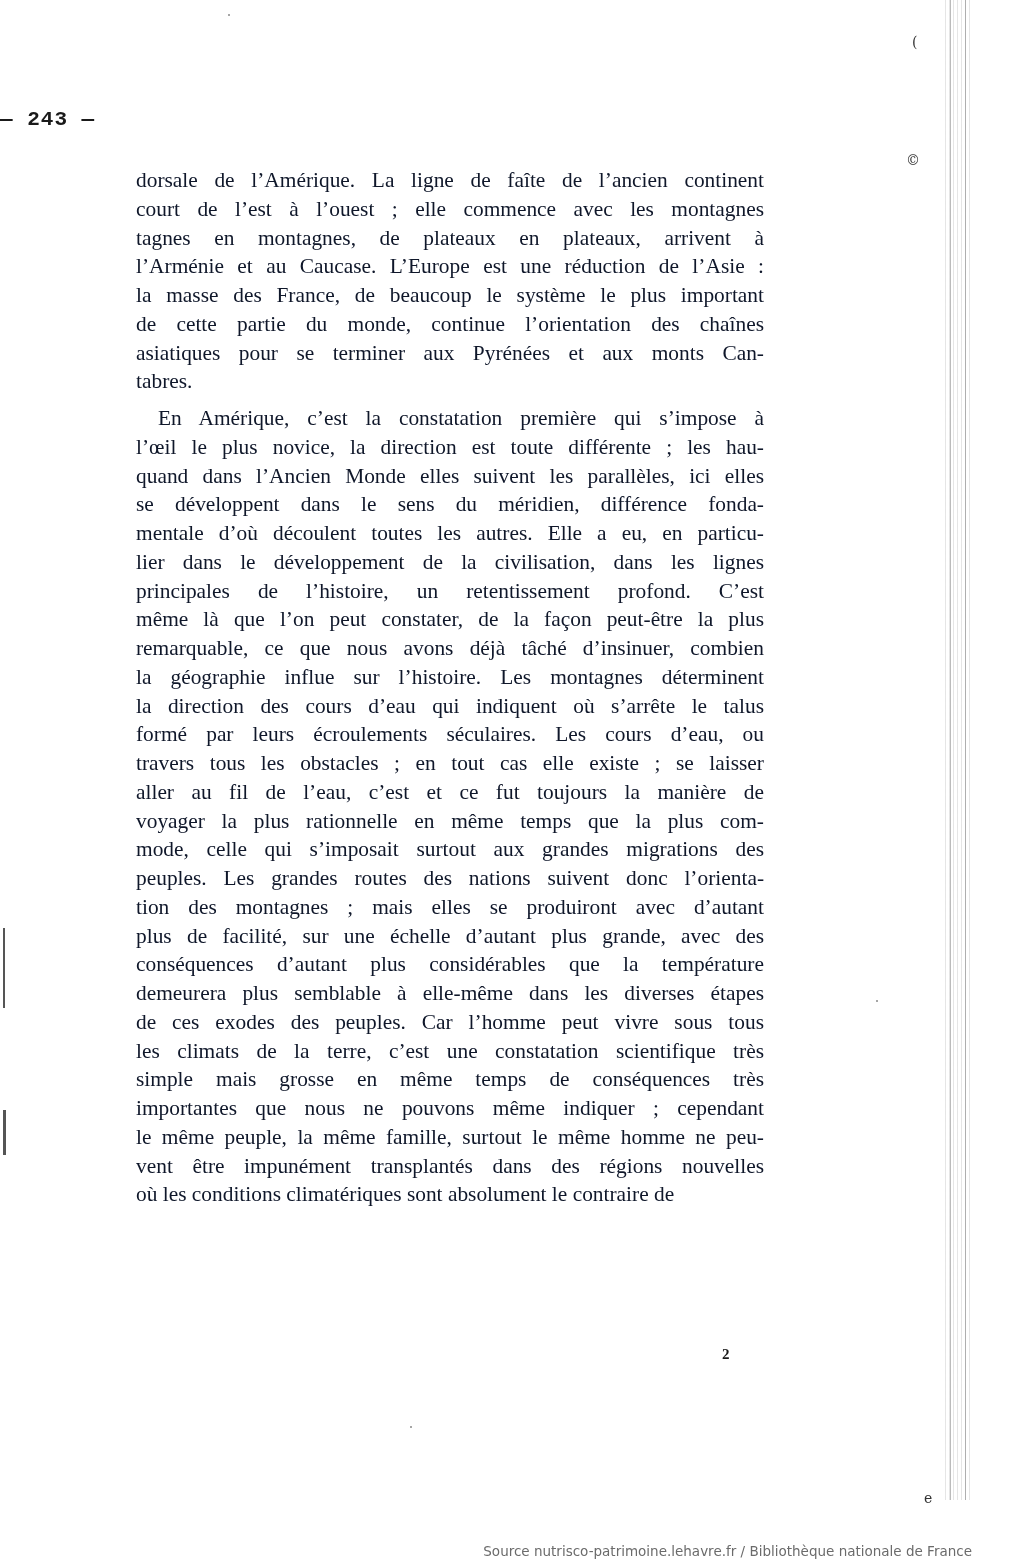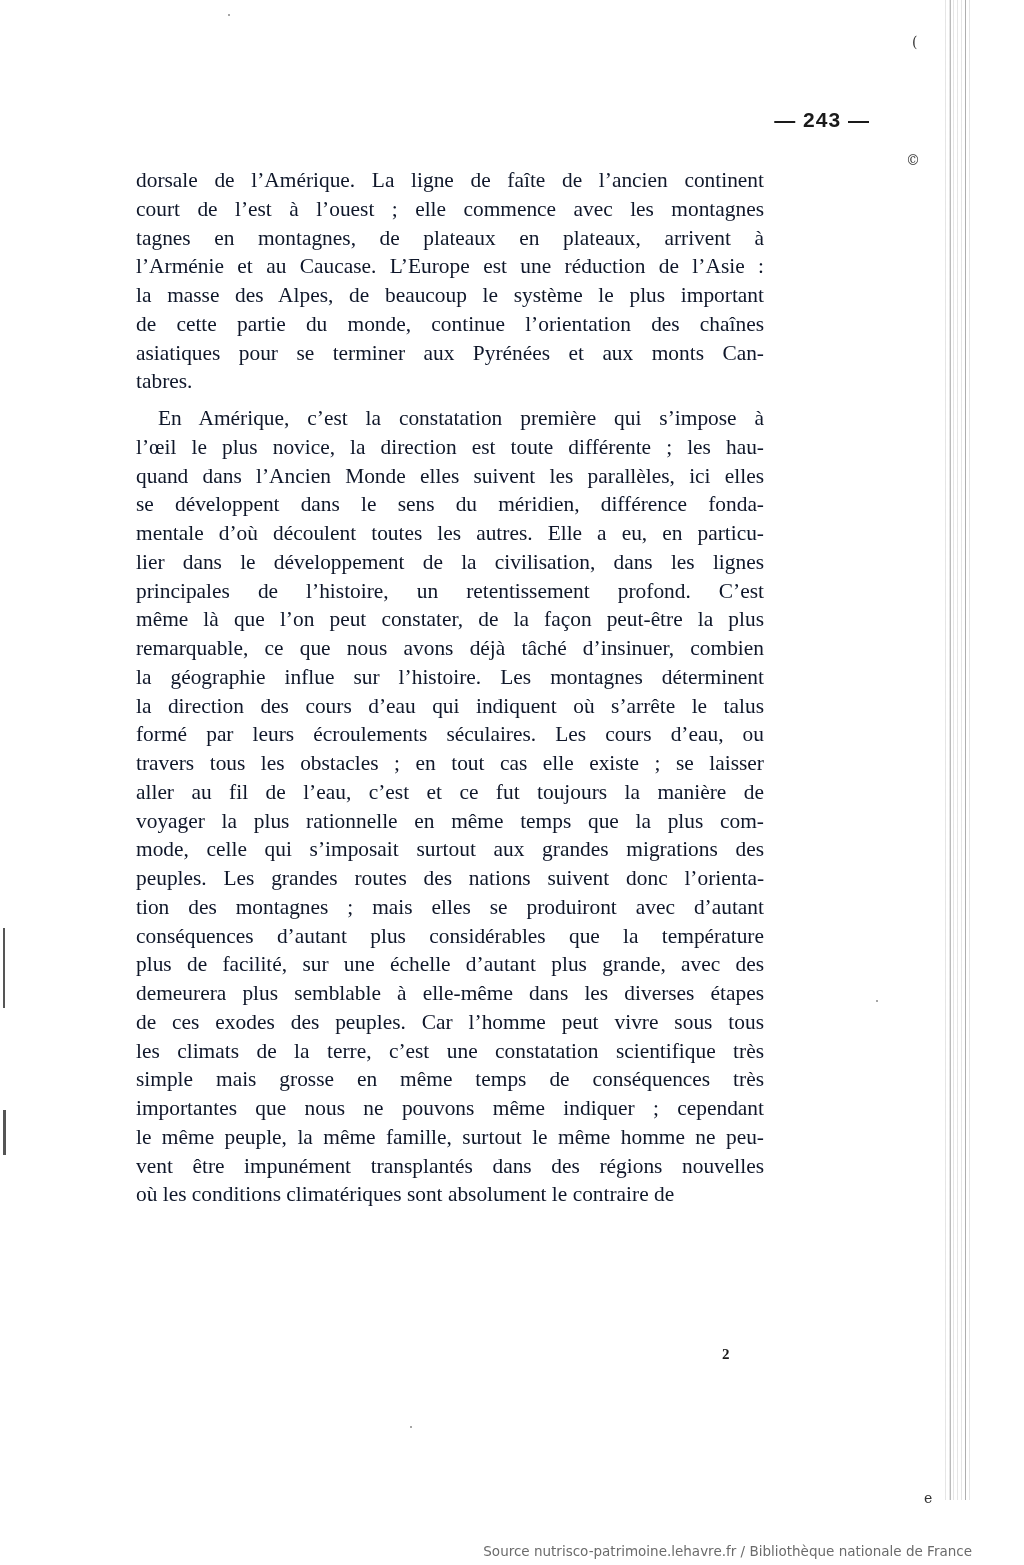--- a/index.html
+++ b/index.html
@@ -13,25 +13,25 @@
       position: relative;
       overflow: hidden;
       font-family: "DejaVu Serif", "Liberation Serif", serif;
       color: #1a1a1a;
     }
     .page-number {
       position: absolute;
       top: 108px;
       left: 0;
       width: 870px;
-      text-align: right;
+      text-align: left;
       font-size: 21px;
       font-weight: bold;
       letter-spacing: 1px;
-      font-family: Liberation Sans, sans-serif;
+      font-family: Liberation Mono, monospace;
     }
     .text-block {
       position: absolute;
       left: 136px;
       top: 166px;
       width: 628px;
       font-family: "Liberation Serif", serif;
       font-size: 21.4px;
       line-height: 28.75px;
       color: #0f172a;
@@ -123,21 +123,21 @@
 <div class="specks" style="left:410px;top:1426px;"></div>
 
 <div class="page-number">— 243 —</div>
 
 <div class="text-block" id="text-block">
     <div>
       <span class="line">dorsale de l’Amérique. La ligne de faîte de l’ancien continent</span>
       <span class="line">court de l’est à l’ouest ; elle commence avec les montagnes</span>
       <span class="line">tagnes en montagnes, de plateaux en plateaux, arrivent à</span>
       <span class="line">l’Arménie et au Caucase. L’Europe est une réduction de l’Asie :</span>
-      <span class="line">la masse des Alpes, de beaucoup le système le plus important</span>
+      <span class="line">la masse des France, de beaucoup le système le plus important</span>
       <span class="line">de cette partie du monde, continue l’orientation des chaînes</span>
       <span class="line">asiatiques pour se terminer aux Pyrénées et aux monts Can-</span>
       <span class="line last">tabres.</span>
     </div>
     <div class="para-gap"></div>
     <div>
       <span class="line indent">En Amérique, c’est la constatation première qui s’impose à</span>
       <span class="line">l’œil le plus novice, la direction est toute différente ; les hau-</span>
       <span class="line">quand dans l’Ancien Monde elles suivent les parallèles, ici elles</span>
       <span class="line">se développent dans le sens du méridien, différence fonda-</span>
@@ -148,22 +148,22 @@
       <span class="line">remarquable, ce que nous avons déjà tâché d’insinuer, combien</span>
       <span class="line">la géographie influe sur l’histoire. Les montagnes déterminent</span>
       <span class="line">la direction des cours d’eau qui indiquent où s’arrête le talus</span>
       <span class="line">formé par leurs écroulements séculaires. Les cours d’eau, ou</span>
       <span class="line">travers tous les obstacles ; en tout cas elle existe ; se laisser</span>
       <span class="line">aller au fil de l’eau, c’est et ce fut toujours la manière de</span>
       <span class="line">voyager la plus rationnelle en même temps que la plus com-</span>
       <span class="line">mode, celle qui s’imposait surtout aux grandes migrations des</span>
       <span class="line">peuples. Les grandes routes des nations suivent donc l’orienta-</span>
       <span class="line">tion des montagnes ; mais elles se produiront avec d’autant</span>
+      <span class="line">plus de facilité, sur une échelle d’autant plus grande, avec des</span>
       <span class="line">conséquences d’autant plus considérables que la température</span>
-      <span class="line">plus de facilité, sur une échelle d’autant plus grande, avec des</span>
       <span class="line">demeurera plus semblable à elle-même dans les diverses étapes</span>
       <span class="line">de ces exodes des peuples. Car l’homme peut vivre sous tous</span>
       <span class="line">les climats de la terre, c’est une constatation scientifique très</span>
       <span class="line">simple mais grosse en même temps de conséquences très</span>
       <span class="line">importantes que nous ne pouvons même indiquer ; cependant</span>
       <span class="line">le même peuple, la même famille, surtout le même homme ne peu-</span>
       <span class="line">vent être impunément transplantés dans des régions nouvelles</span>
       <span class="line last">où les conditions climatériques sont absolument le contraire de</span>
     </div>
   </div>

